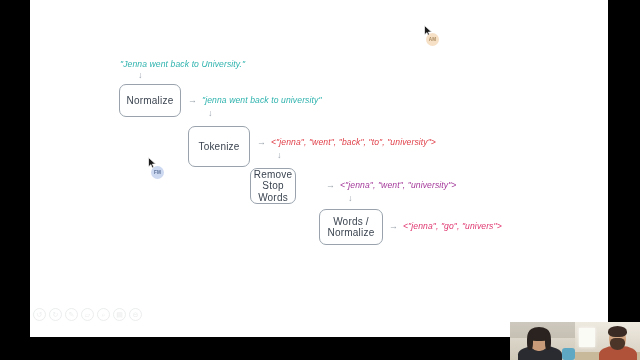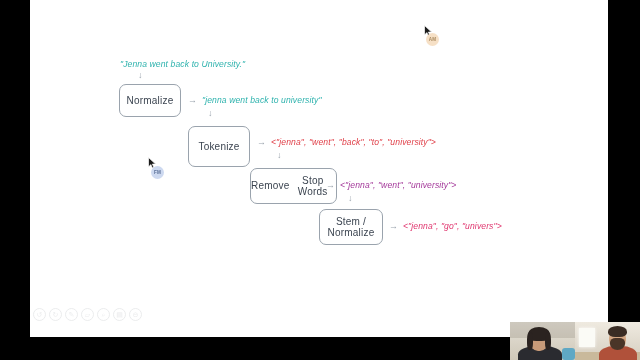--- a/index.html
+++ b/index.html
@@ -149,33 +149,33 @@
     <div class="flow-box" style="left:158px; top:126px; width:62px; height:41px;">
       <span>Tokenize</span>
     </div>
 
     <div class="arr arr-right" style="left:227px; top:138px;">→</div>
 
     <div class="note red" style="left:241px; top:137px;">&lt;"jenna", "went", "back", "to", "university"&gt;</div>
 
     <div class="arr arr-down" style="left:247px; top:151px;">↓</div>
 
-    <div class="flow-box" style="left:220px; top:168px; width:87px; height:36px; flex-direction:row;">
+    <div class="flow-box" style="left:220px; top:168px; width:46px; height:36px; flex-direction:column;">
       <span>Remove</span>
       <span>Stop Words</span>
     </div>
 
     <div class="arr arr-right" style="left:296px; top:181px;">→</div>
 
     <div class="note plum" style="left:310px; top:180px;">&lt;"jenna", "went", "university"&gt;</div>
 
     <div class="arr arr-down" style="left:318px; top:194px;">↓</div>
 
     <div class="flow-box" style="left:289px; top:209px; width:64px; height:36px; flex-direction:column;">
-      <span>Stem /</span>
+      <span>Words /</span>
       <span>Normalize</span>
     </div>
 
     <div class="arr arr-right" style="left:359px; top:222px;">→</div>
 
     <div class="note rose" style="left:373px; top:221px;">&lt;"jenna", "go", "univers"&gt;</div>
 
     <div class="cursor" style="left:118px; top:157px;">
       <svg width="9" height="12" viewBox="0 0 9 12">
         <path d="M0.5 0.5 L0.5 10 L2.8 7.6 L4.4 11 L5.9 10.3 L4.4 7.1 L7.6 7.1 Z" fill="#1b1b1b" stroke="#ffffff" stroke-width="0.7"></path>

